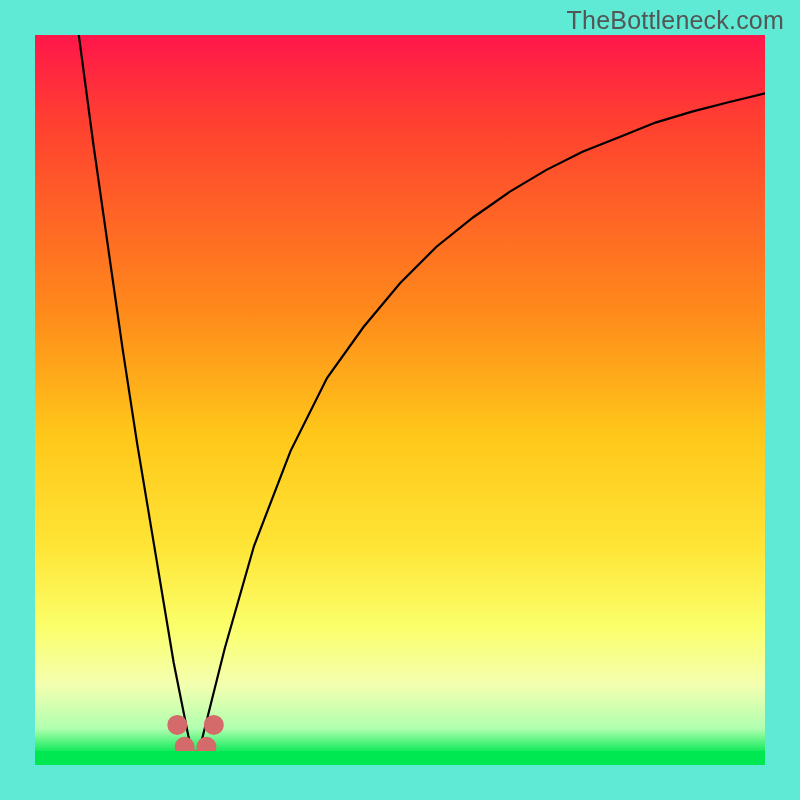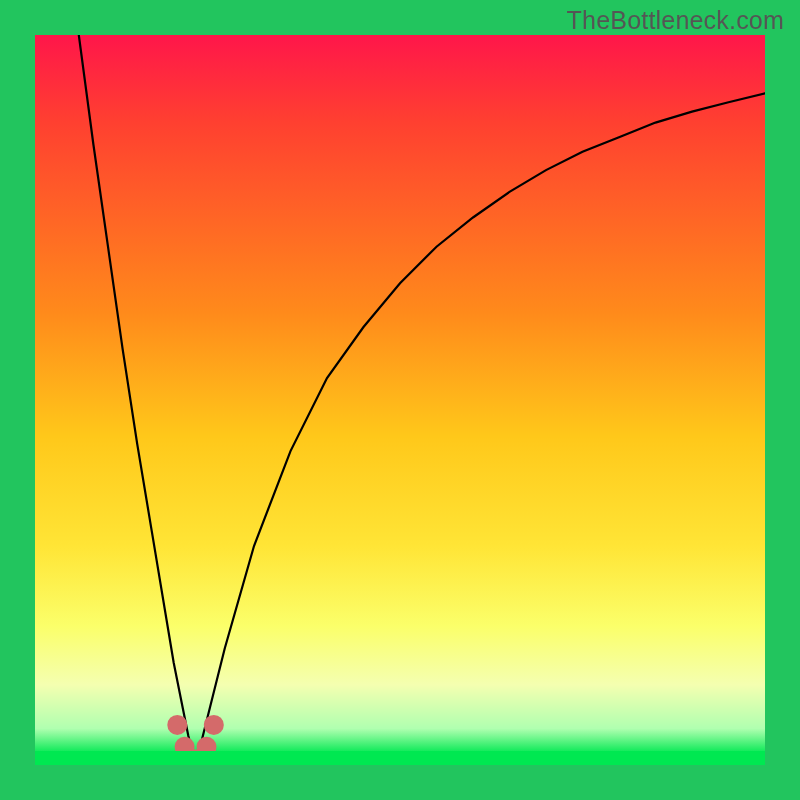--- a/index.html
+++ b/index.html
@@ -10,21 +10,21 @@
     overflow: hidden;
     background: #000;
     font-family: Arial, Helvetica, sans-serif;
   }
   .frame {
     position: absolute;
     left: 0;
     top: 0;
     width: 800px;
     height: 800px;
-    background: #22c55e;
+    background: #5eead4;
   }
   .plot-area {
     position: absolute;
     left: 35px;
     top: 35px;
     width: 730px;
     height: 730px;
     overflow: hidden;
   }
   .plot-area svg {

